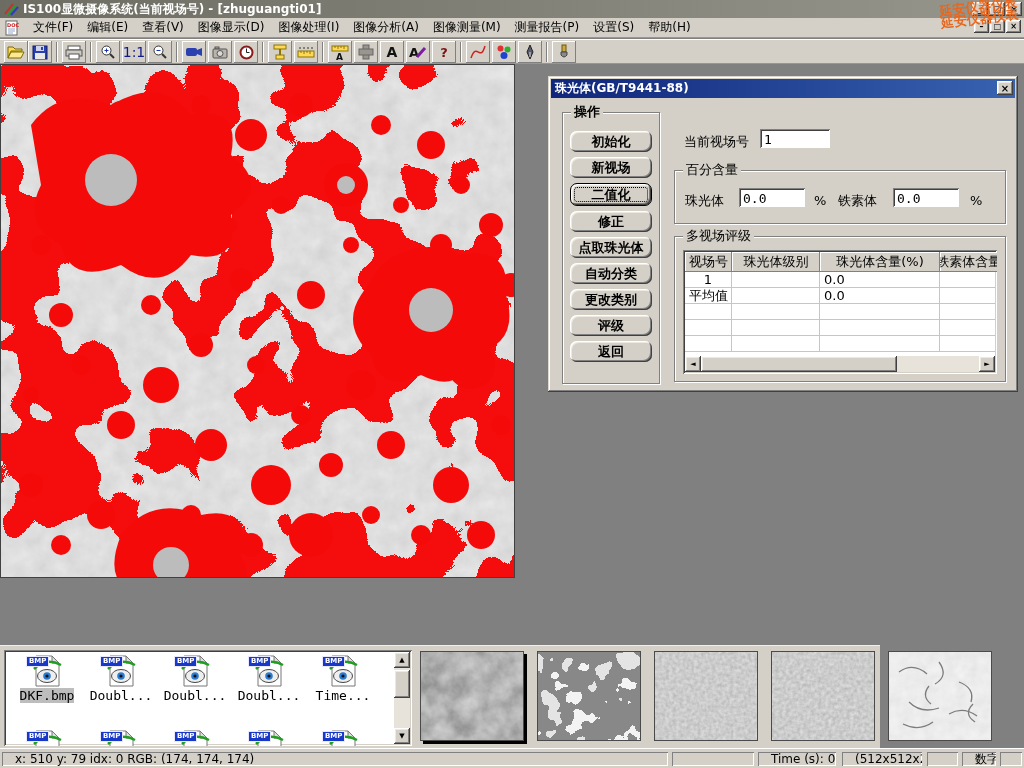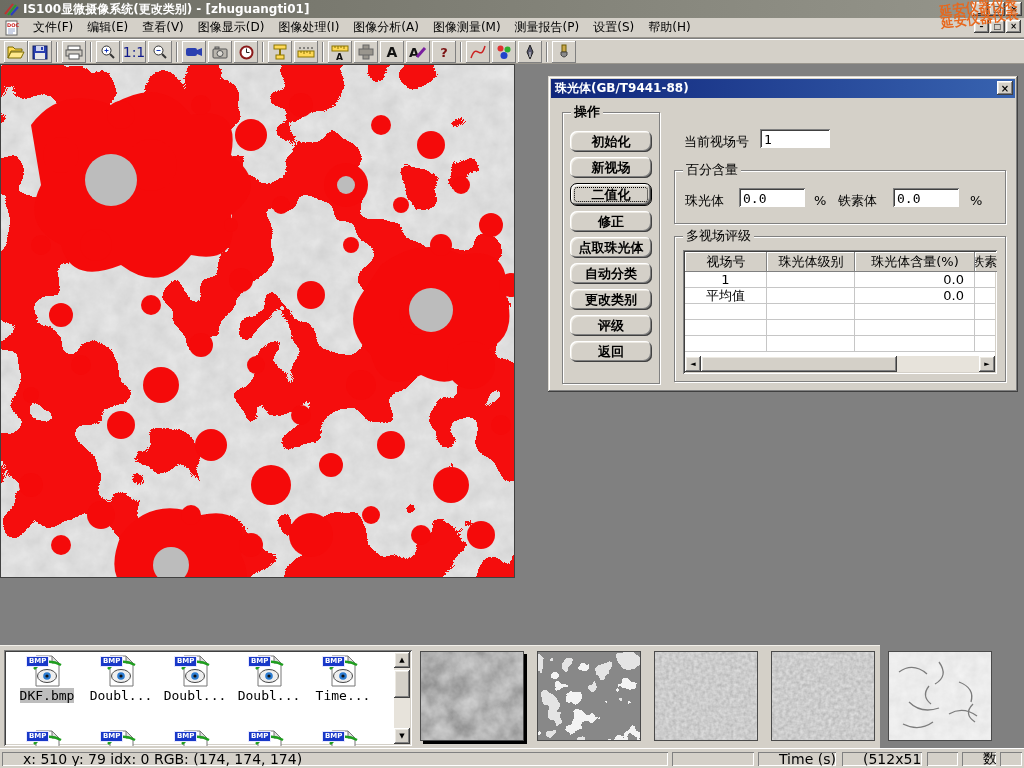--- a/index.html
+++ b/index.html
@@ -45,21 +45,21 @@
   .opbtn.focused{height:23px;border:1px solid #000;outline:1px dotted #000;outline-offset:-5px;}
   .field{border:none;background:#fff;box-shadow:inset 1px 1px 0 #808080,inset -1px -1px 0 #fff,inset 2px 2px 0 #404040;font-family:"DejaVu Sans Mono",monospace;font-size:13px;padding:2px 0 0 4px;}
   .lbl{font-size:13px;white-space:nowrap;text-align:right;}
 
   
   .mtable{position:absolute;left:8px;top:13px;width:314px;height:124px;background:#fff;box-shadow:inset 1px 1px 0 #808080,inset -1px -1px 0 #fff,inset 2px 2px 0 #404040,inset -2px -2px 0 #d4d0c8;padding:2px;overflow:hidden;}
   .thead{display:flex;height:20px;}
   .th{background:#d4d0c8;box-shadow:inset -1px -1px 0 #808080,inset 1px 1px 0 #fff;display:flex;align-items:center;justify-content:center;font-size:13px;white-space:nowrap;overflow:hidden;flex:none;}
   .trow{display:flex;height:16px;border-bottom:1px solid #c6c6c6;}
   .td{flex:none;font-size:13px;line-height:15px;padding:0 4px;border-right:1px solid #c6c6c6;white-space:nowrap;overflow:hidden;}
-  .c1{width:82px;text-align:center;}.c2{width:88px;}.c3{width:120px;text-align:right;padding-right:10px;}.c4{width:80px;}
+  .c1{width:47px;text-align:center;}.c2{width:88px;}.c3{width:120px;text-align:left;padding-right:10px;}.c4{width:80px;}
   .hscroll{position:absolute;left:2px;right:2px;bottom:2px;height:16px;background:#e7e3db;display:flex;}
   .sbtn{width:16px;height:16px;display:flex;align-items:center;justify-content:center;font-size:7px;color:#000;flex:none;}
   .hthumb{height:16px;width:196px;margin-left:0;}
 
   
   .bottombar{position:absolute;left:0;top:645px;width:880px;height:103px;background:#d4d0c8;border-top:1px solid #f2efe9;}
   .filebox{position:absolute;left:4px;top:4px;width:408px;height:96px;background:#fff;box-shadow:inset 1px 1px 0 #808080,inset -1px -1px 0 #fff,inset 2px 2px 0 #404040,inset -2px -2px 0 #d4d0c8;overflow:hidden;}
   .filerow{position:absolute;left:6px;display:flex;}
   .fileitem{width:74px;display:flex;flex-direction:column;align-items:center;}
   .ficon{position:relative;width:34px;height:32px;}
@@ -68,32 +68,32 @@
   .fname.sel{background:#bdbdbd;}
   .vscroll{position:absolute;right:2px;top:2px;bottom:2px;width:16px;background:#e7e3db;}
   .vthumb{position:absolute;left:0;top:18px;width:16px;height:28px;}
   .varrow{position:absolute;left:0;width:16px;height:16px;display:flex;align-items:center;justify-content:center;font-size:7px;}
   .thumb{position:absolute;top:5px;width:104px;height:90px;border:1px solid #4a4a4a;background:#999;}
   .thumb svg{display:block;}
   .thumb.shadow{box-shadow:3px 3px 0 #000;}
 
   
   .statusbar{position:absolute;left:0;top:748px;width:1024px;height:20px;background:#d4d0c8;border-top:1px solid #fff;}
-  .statuscell{position:absolute;top:3px;height:14px;font-size:14px;display:flex;align-items:center;padding-left:21px;white-space:nowrap;overflow:hidden;}
+  .statuscell{position:absolute;top:3px;height:14px;font-size:12px;display:flex;align-items:center;padding-left:13px;white-space:nowrap;overflow:hidden;}
 </style>
 </head>
 <body>
 
 <div class="titlebar">
   <svg width="16" height="14">
       <path d="M2 12 L10 2" stroke="#c23030" stroke-width="2" fill="none"></path>
       <path d="M5 13 L13 3" stroke="#2a9a2a" stroke-width="2" fill="none"></path>
       <path d="M8 13 L15 5" stroke="#2a3fc0" stroke-width="2" fill="none"></path>
     </svg>
-  <span class="title">IS100显微摄像系统(更改类别) - [zhuguangti01]</span>
+  <span class="title">IS100显微摄像系统(当前视场号) - [zhuguangti01]</span>
 </div>
 <div class="winbtns">
   <div class="winbtn raised">_</div>
   <div class="winbtn raised">□</div>
   <div class="winbtn raised">×</div>
 </div>
 <div class="watermark">
   <span>延安仪器仪表</span>
   <span>延安仪器仪表</span>
 </div>

